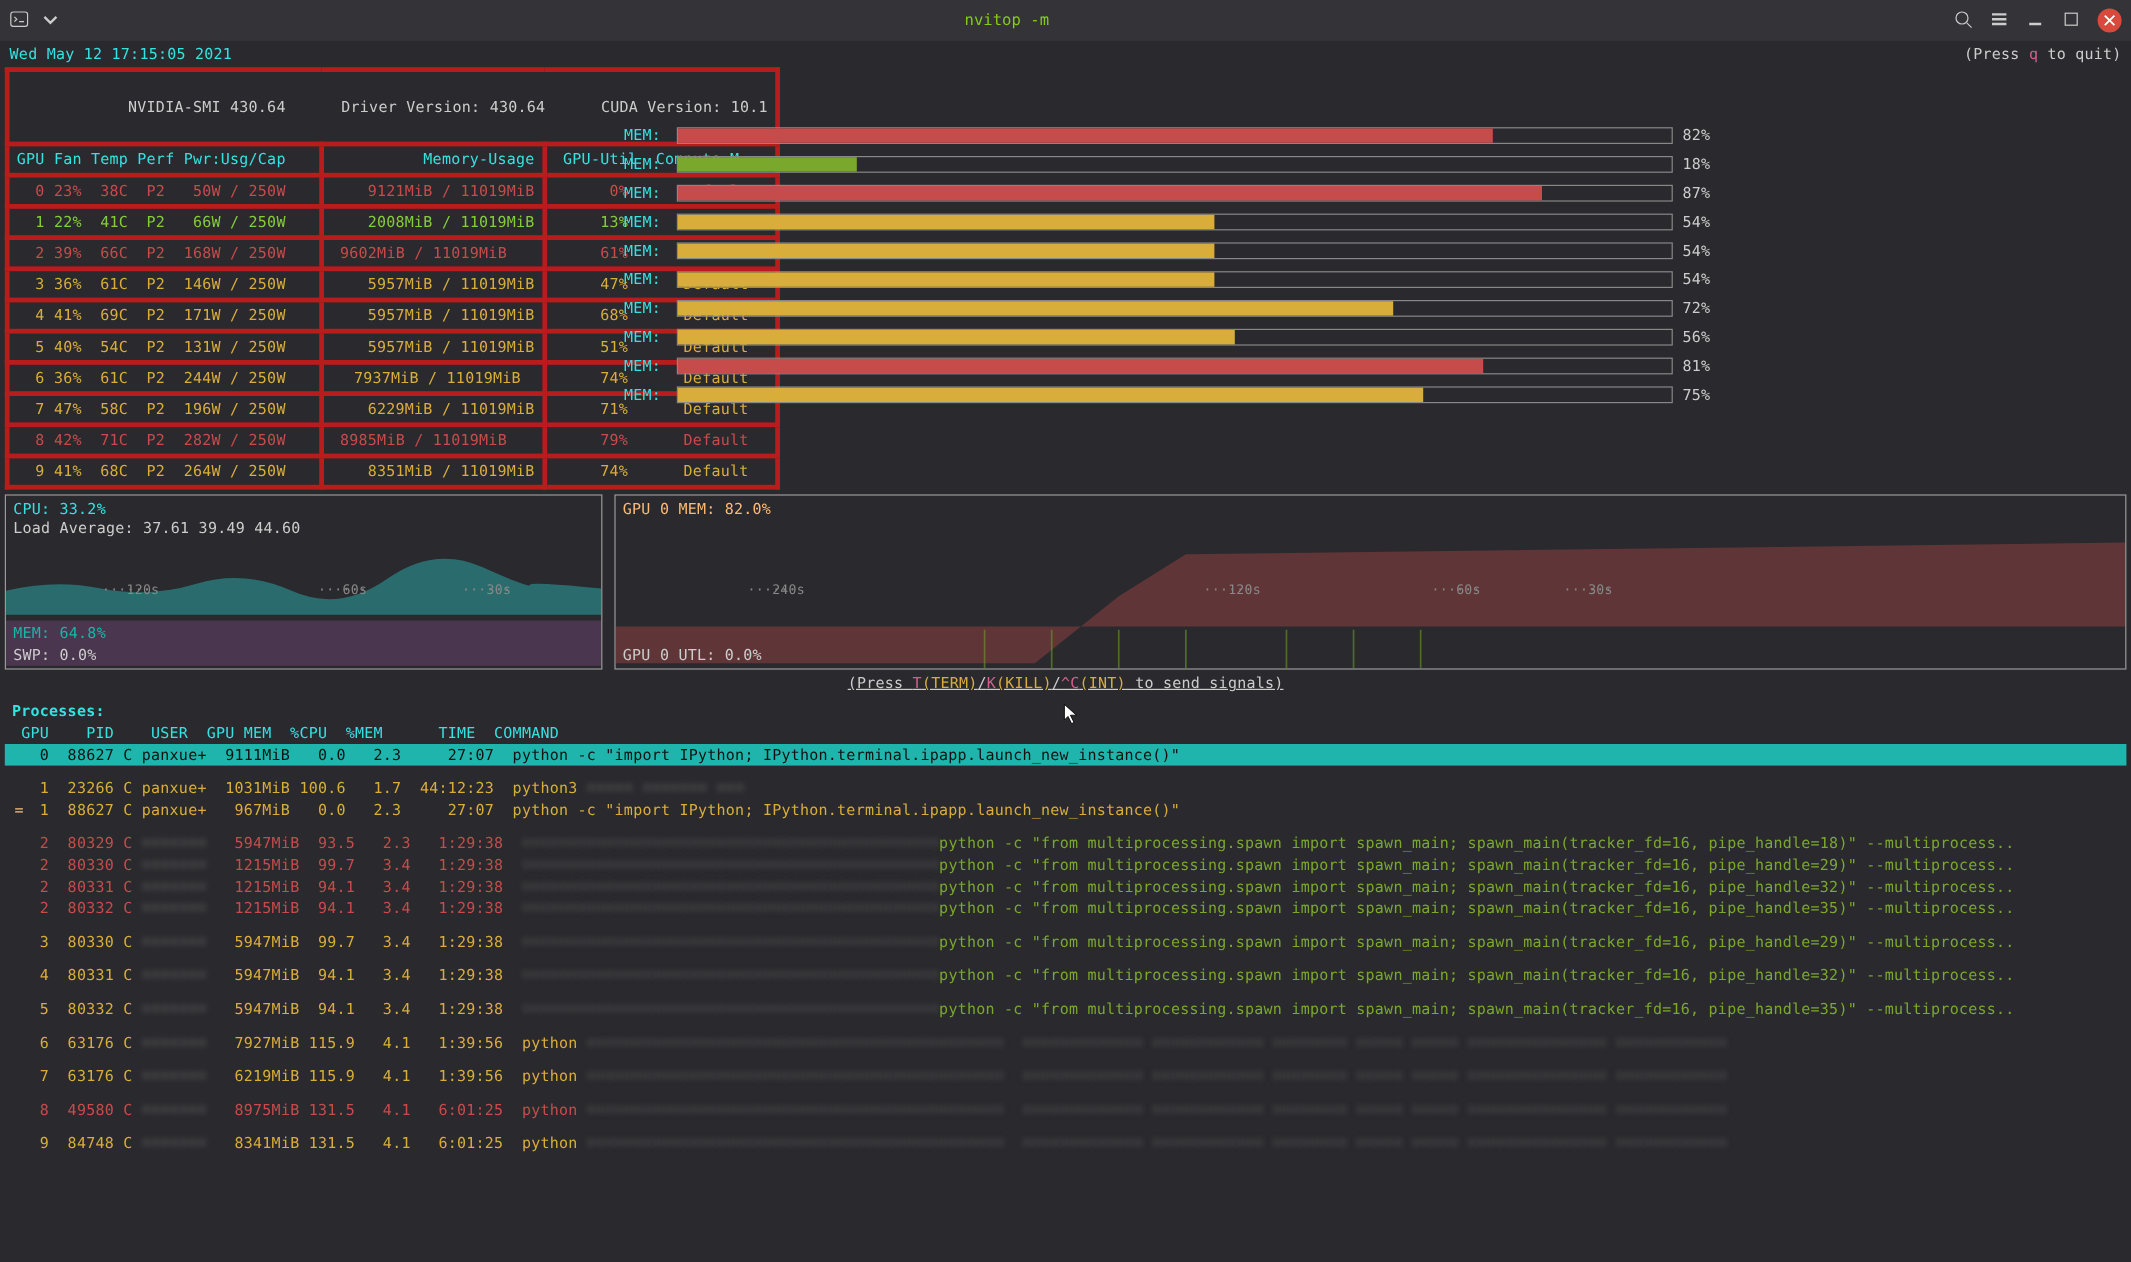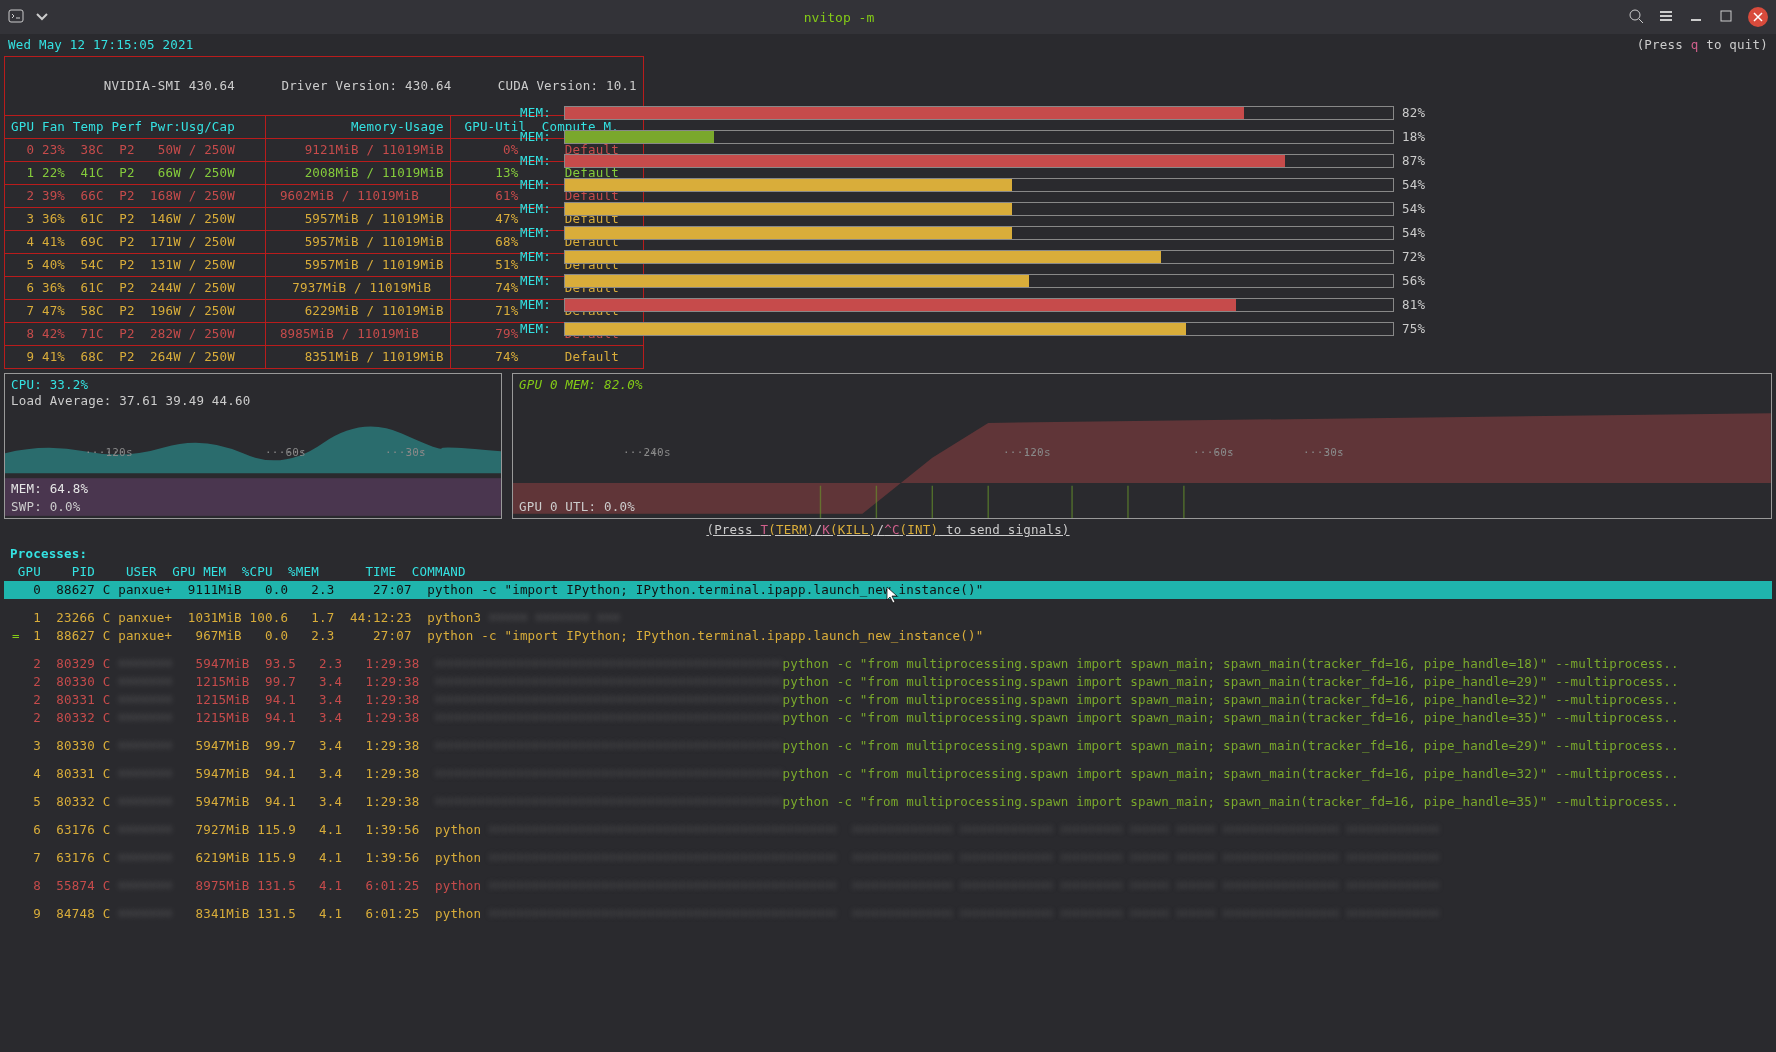--- a/index.html
+++ b/index.html
@@ -30,28 +30,28 @@
   .term {
     padding: 0 4px;
     line-height: 18px;
     letter-spacing: 0.2px;
   }
   .c-cyan { color: #34e2e2; }
   .c-green { color: #85cc3b; }
   .c-yellow { color: #d9ad3a; }
   .c-pink { color: #d1608c; }
   .c-red { color: #c64b4b; }
-  .c-white { color: #84cc16; font-style: italic; }
+  .c-white { color: #fdba74; }
   .b { font-weight: bold; }
   .topline { display:flex; justify-content:space-between; padding: 2px 4px 0 4px; }
 
   
   .gpu-table { border-collapse: collapse; margin-top:2px; }
   .gpu-table td, .gpu-table th {
-    border: 1px solid #b91c1c;
+    border: 4px solid #b91c1c;
     padding: 2px 6px;
     white-space: pre;
   }
   .gpu-table th { color:#34e2e2; font-weight: normal; text-align:left; }
   th.h1 { color:#cccccc; }
   .gr { display:flex; }
   .gpu-col { width: 506px; }
   .mem-col { flex:1; padding-left:10px; }
 
   .membar {
@@ -295,21 +295,21 @@
           <path d="M0 80 Q40 70 80 78 T160 74 T240 80 T320 70 T400 60 T440 75 T500 78 L500 100 L0 100 Z" fill="#2aa3a3"></path>
         </g>
         <path d="M0 60 L60 60 M60 60 L60 140 M150 60 L150 140 M250 60 L250 140" stroke="none"></path>
       </svg>
       <div class="timemarks">
         <span style="left:80px">···<span>120s</span>···</span>
         <span style="left:260px">···<span>60s</span>···</span>
         <span style="left:380px">···<span>30s</span>···</span>
       </div>
       <div class="lbl2">
-        <span class="c-pink" style="color:#e5e5e5;">MEM: 64.8%</span><br>
+        <span class="c-pink" style="color:#14b8a6;">MEM: 64.8%</span><br>
         <span>SWP:  0.0%</span>
       </div>
     </div>
 
     <div class="chart-box">
       <div class="lbl c-white">GPU 0 MEM: 82.0%</div>
       <svg class="chart-svg" viewBox="0 0 900 146" preserveAspectRatio="none">
         <path d="M0 100 L250 100 L300 60 L340 35 L900 28 L900 78 L0 78 Z" fill="#c64b4b" opacity="0.35"></path>
         <g stroke="#6a9a2a" opacity="0.6">
           <path d="M220 80 L220 115 M260 80 L260 130 M300 80 L300 120 M340 80 L340 125 M400 80 L400 110 M440 80 L440 140 M480 80 L480 108"></path>
@@ -346,21 +346,21 @@
         <div class="proc-row g1" style="position: relative;"><span>   3  80330 C </span><span class="blur">•••••••</span><span>   5947MiB  99.7   3.4   1:29:38  </span><span class="cmdblur">•••••••••••••••••••••••••••••••••••••••••••••</span><span class="cmdtail">python -c "from multiprocessing.spawn import spawn_main; spawn_main(tracker_fd=16, pipe_handle=29)" --multiprocess..</span></div>
         <div style="height: 10px;"></div>
         <div class="proc-row g1" style="position: relative;"><span>   4  80331 C </span><span class="blur">•••••••</span><span>   5947MiB  94.1   3.4   1:29:38  </span><span class="cmdblur">•••••••••••••••••••••••••••••••••••••••••••••</span><span class="cmdtail">python -c "from multiprocessing.spawn import spawn_main; spawn_main(tracker_fd=16, pipe_handle=32)" --multiprocess..</span></div>
         <div style="height: 10px;"></div>
         <div class="proc-row g1" style="position: relative;"><span>   5  80332 C </span><span class="blur">•••••••</span><span>   5947MiB  94.1   3.4   1:29:38  </span><span class="cmdblur">•••••••••••••••••••••••••••••••••••••••••••••</span><span class="cmdtail">python -c "from multiprocessing.spawn import spawn_main; spawn_main(tracker_fd=16, pipe_handle=35)" --multiprocess..</span></div>
         <div style="height: 10px;"></div>
         <div class="proc-row g1" style="position: relative;"><span>   6  63176 C </span><span class="blur">•••••••</span><span>   7927MiB 115.9   4.1   1:39:56  python </span><span class="cmdblur">•••••••••••••••••••••••••••••••••••••••••••••  ••••••••••••• •••••••••••• •••••••• ••••• ••••• ••••••••••••••• ••••••••••••</span></div>
         <div style="height: 10px;"></div>
         <div class="proc-row g1" style="position: relative;"><span>   7  63176 C </span><span class="blur">•••••••</span><span>   6219MiB 115.9   4.1   1:39:56  python </span><span class="cmdblur">•••••••••••••••••••••••••••••••••••••••••••••  ••••••••••••• •••••••••••• •••••••• ••••• ••••• ••••••••••••••• ••••••••••••</span></div>
         <div style="height: 10px;"></div>
-        <div class="proc-row g-red" style="position: relative;"><span>   8  55874 C </span><span class="blur">•••••••</span><span>   8975MiB 131.5   4.1   6:01:25  python </span><span class="cmdblur">•••••••••••••••••••••••••••••••••••••••••••••  ••••••••••••• •••••••••••• •••••••• ••••• ••••• ••••••••••••••• ••••••••••••</span></div>
+        <div class="proc-row g-red" style="position: relative;"><span>   8  49580 C </span><span class="blur">•••••••</span><span>   8975MiB 131.5   4.1   6:01:25  python </span><span class="cmdblur">•••••••••••••••••••••••••••••••••••••••••••••  ••••••••••••• •••••••••••• •••••••• ••••• ••••• ••••••••••••••• ••••••••••••</span></div>
         <div style="height: 10px;"></div>
         <div class="proc-row g1" style="position: relative;"><span>   9  84748 C </span><span class="blur">•••••••</span><span>   8341MiB 131.5   4.1   6:01:25  python </span><span class="cmdblur">•••••••••••••••••••••••••••••••••••••••••••••  ••••••••••••• •••••••••••• •••••••• ••••• ••••• ••••••••••••••• ••••••••••••</span></div>
       </div>
   </div>
 
 </div>
 
 <svg class="cursor" style="left:886px; top:586px" viewBox="0 0 12 18">
     <path d="M1 1 L1 14 L4 11 L7 17 L9 16 L6 10 L11 10 Z" fill="#fff" stroke="#000" stroke-width="0.7"></path>
   </svg>

